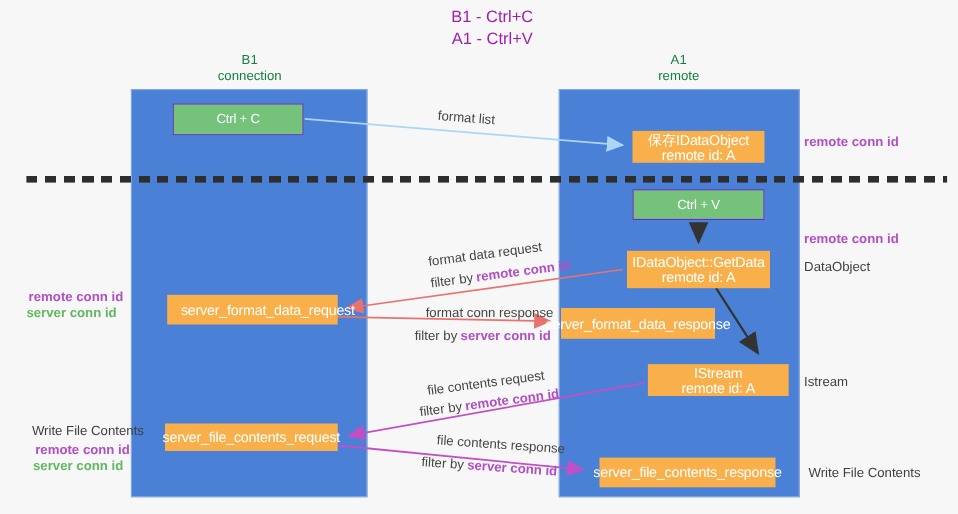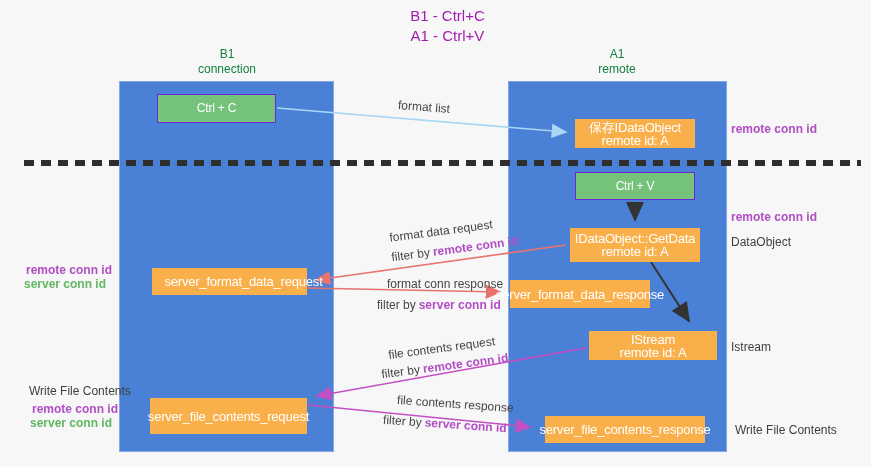--- a/index.html
+++ b/index.html
@@ -130,21 +130,21 @@
 
   <div class="node orange" style="left:510px;top:280px;width:140px;height:28px;">
     <div>server_format_data_response</div>
   </div>
 
   <div class="node orange" style="left:589px;top:331px;width:128px;height:29px;">
     <div>IStream</div>
     <div>remote id: A</div>
   </div>
 
-  <div class="node orange" style="left:150px;top:398px;width:157px;height:36px;">
+  <div class="node orange" style="left:150px;top:385px;width:157px;height:25px;">
     <div>server_file_contents_request</div>
   </div>
 
   <div class="node orange" style="left:545px;top:416px;width:160px;height:27px;">
     <div>server_file_contents_response</div>
   </div>
 
   <div class="ann" style="left:398px;top:100px;transform:rotate(4.5deg);">format list</div>
 
   <div class="ann" style="left:389px;top:224px;transform:rotate(-7.5deg);">format data request</div>

